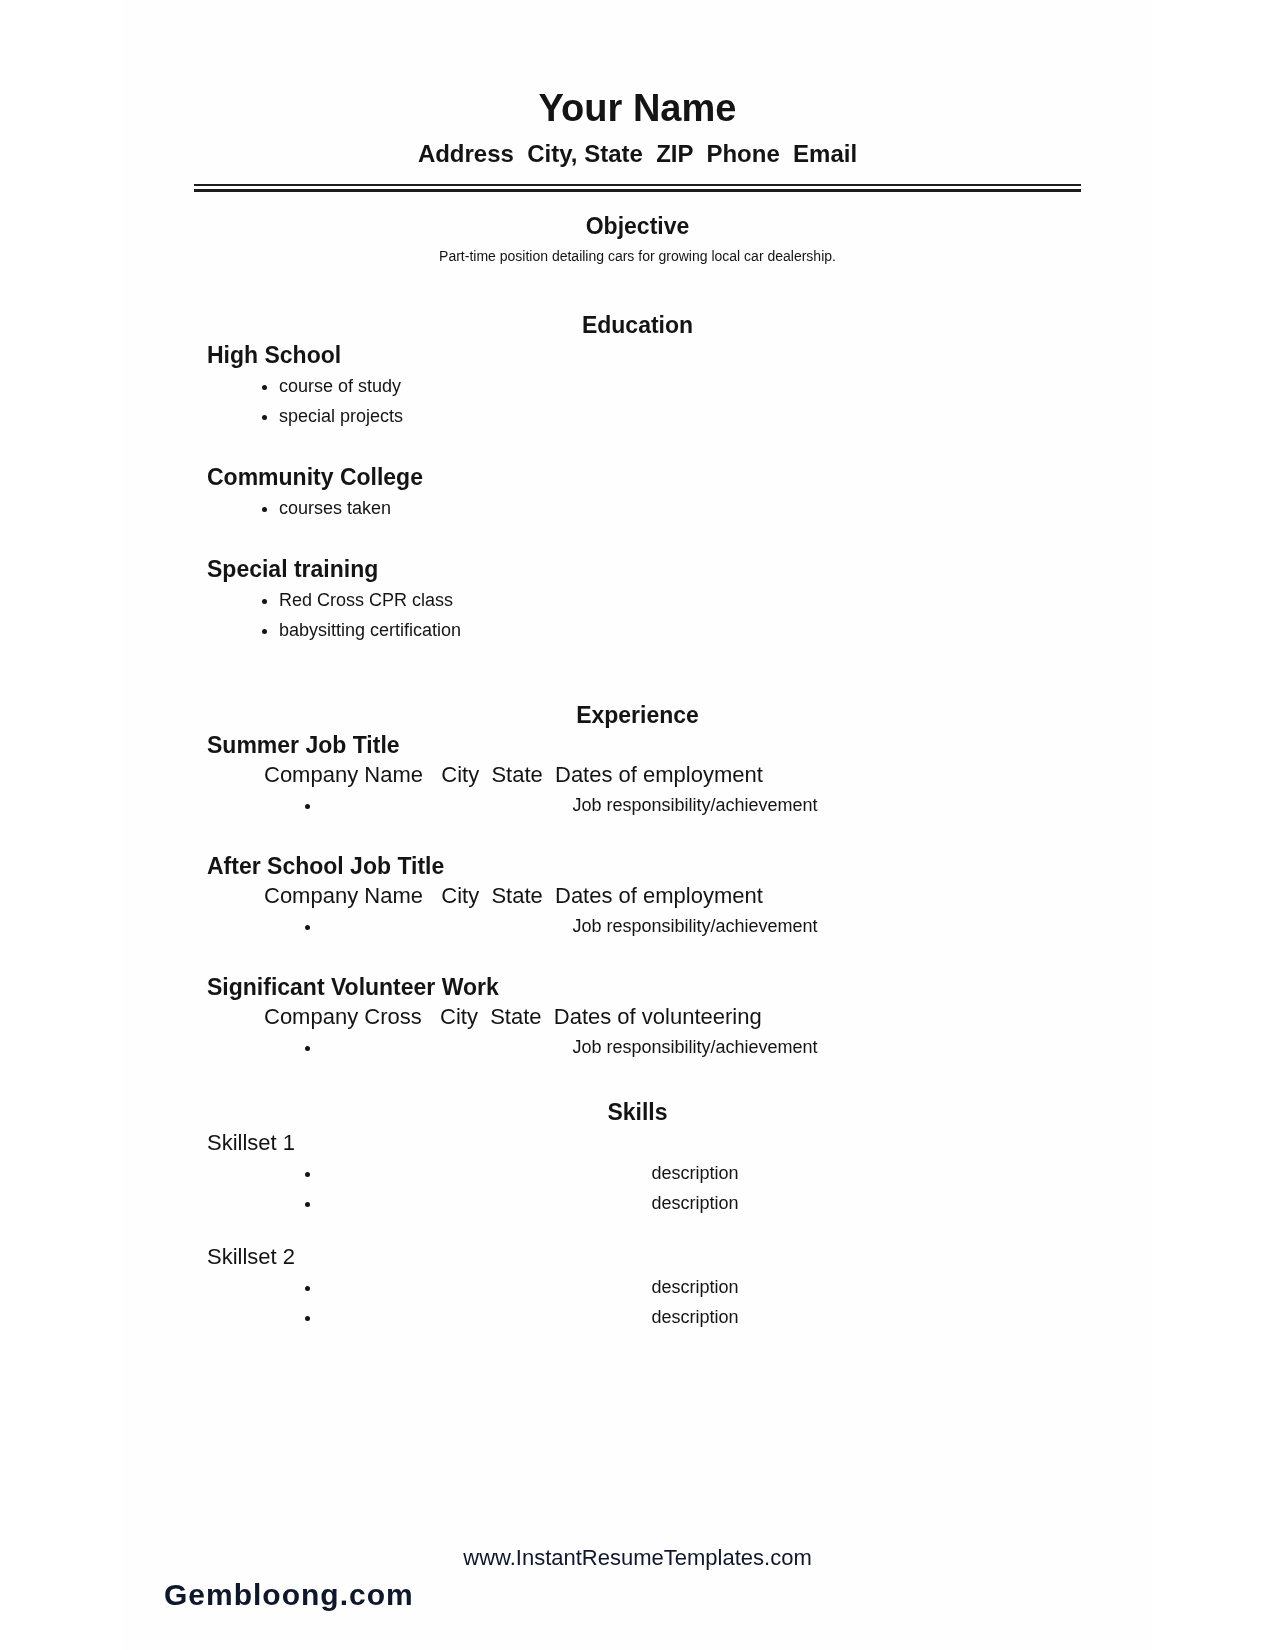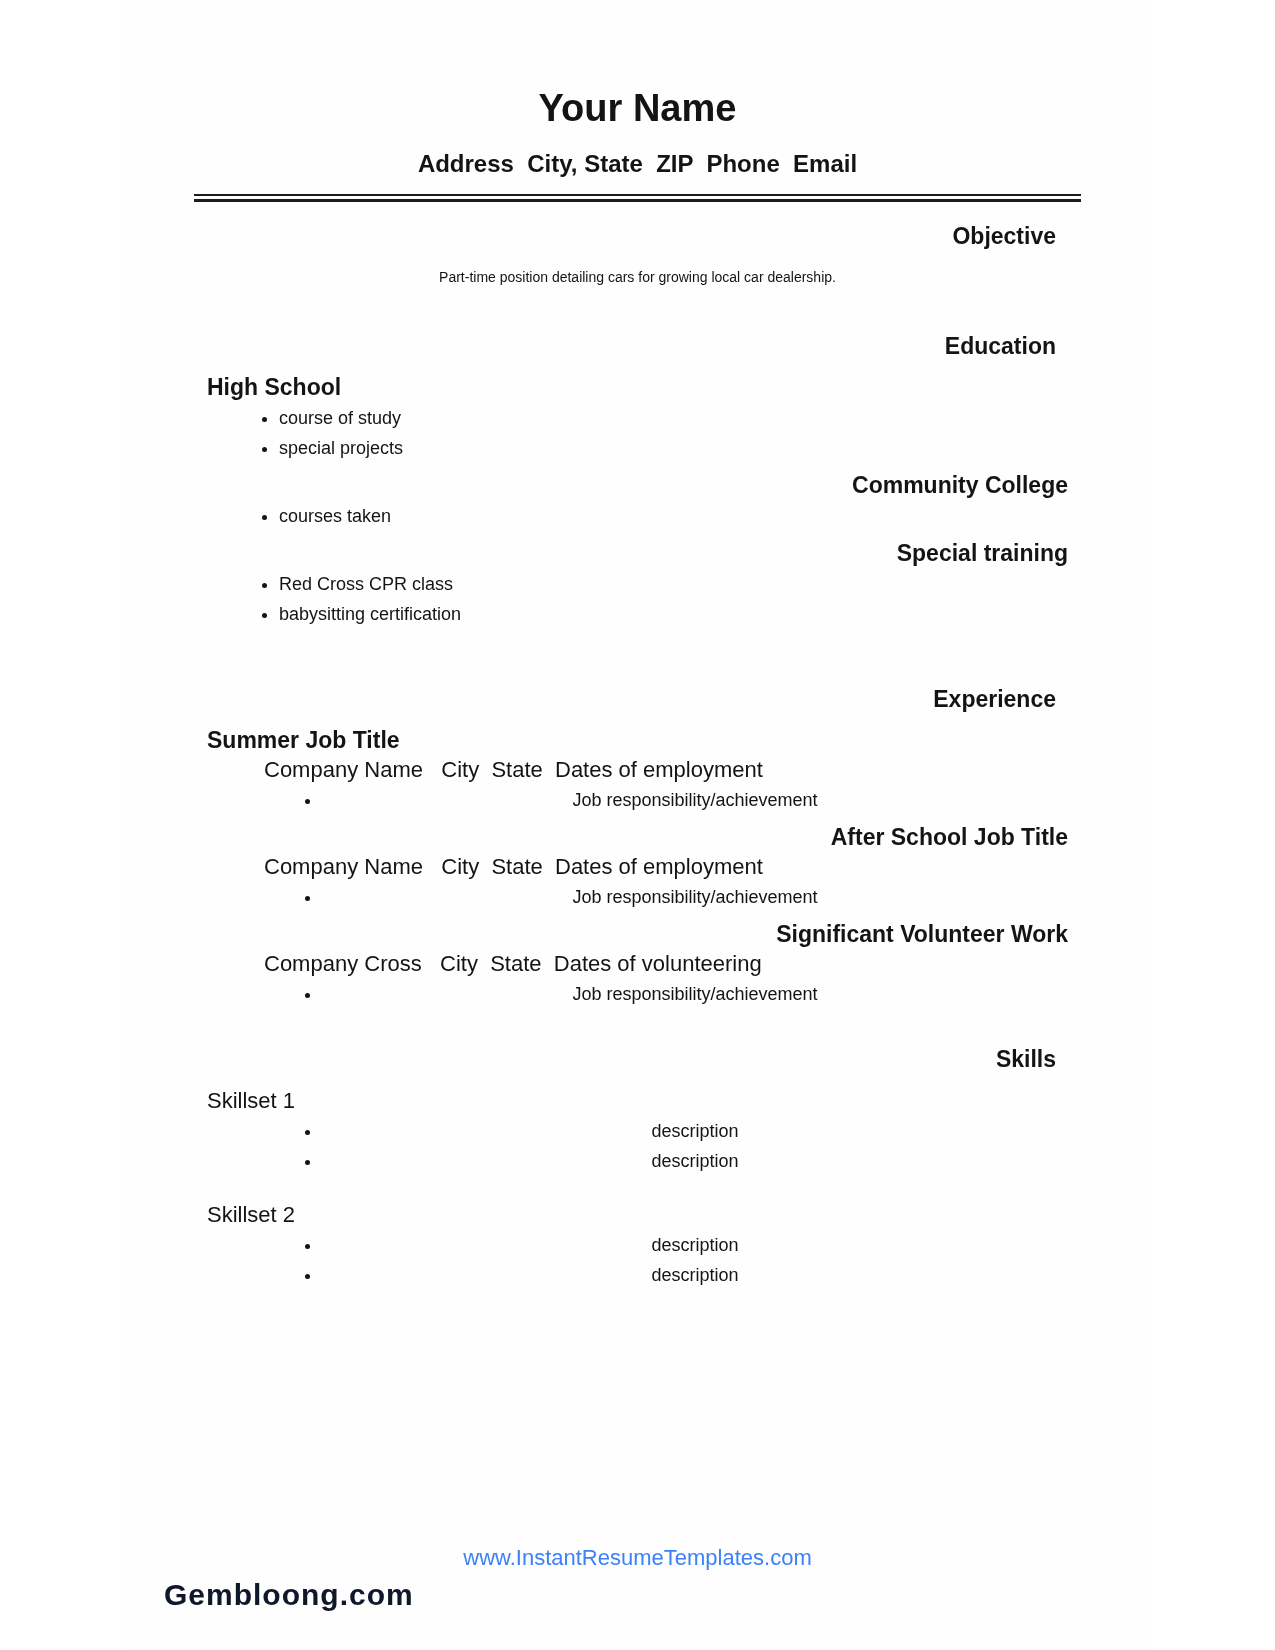--- a/index.html
+++ b/index.html
@@ -17,62 +17,62 @@
 
   
   .name {
     margin: 86px 0 0;
     font-size: 38px;
     line-height: 44px;
     font-weight: bold;
     text-align: center;
   }
   .contact {
-    margin-top: 19px;
+    margin-top: 9px;
     font-size: 24px;
     line-height: 30px;
     font-weight: bold;
     text-align: center;
     white-space: pre-wrap;
   }
   .rule {
     margin: 15px 70px 0;
     height: 3px;
     border-top: 2px solid #1c1c1c;
     border-bottom: 3px solid #1c1c1c;
   }
 
   
   .section-title {
-    margin: 12px;
+    margin: 0;
     font-size: 23px;
     line-height: 29px;
     font-weight: bold;
-    text-align: right;
+    text-align: center;
   }
   .objective-title { margin-top: 20px; }
   .education-title { margin-top: 40px; }
   .experience-title { margin-top: 56px; }
   .skills-title { margin-top: 36px; }
 
   .objective-text {
     margin: 1px 0 0;
     font-size: 14px;
     line-height: 29px;
     text-align: center;
   }
 
   
   .group-heading {
     margin: 1px 0 0;
     font-size: 23px;
     line-height: 29px;
     font-weight: bold;
   }
-  .group-heading.spaced { margin-top: 8px; text-align: right; }
+  .group-heading.spaced { margin-top: 32px; }
   .skill-heading {
     margin: 1px 0 0;
     font-size: 22px;
     line-height: 29px;
     font-weight: normal;
   }
   .skill-heading.spaced { margin-top: 24px; }
 
   
   ul {
@@ -93,21 +93,21 @@
 
   
   .footer-url {
     position: absolute;
     left: 0;
     right: 0;
     top: 1544px;
     text-align: center;
     font-size: 22px;
     line-height: 28px;
-    color: #3b82f6;
+    color: #0f172a;
   }
   .watermark {
     position: absolute;
     left: 40px;
     top: 1578px;
     font-size: 30px;
     line-height: 34px;
     font-weight: bold;
     color: #0f172a;
     letter-spacing: 1px;

